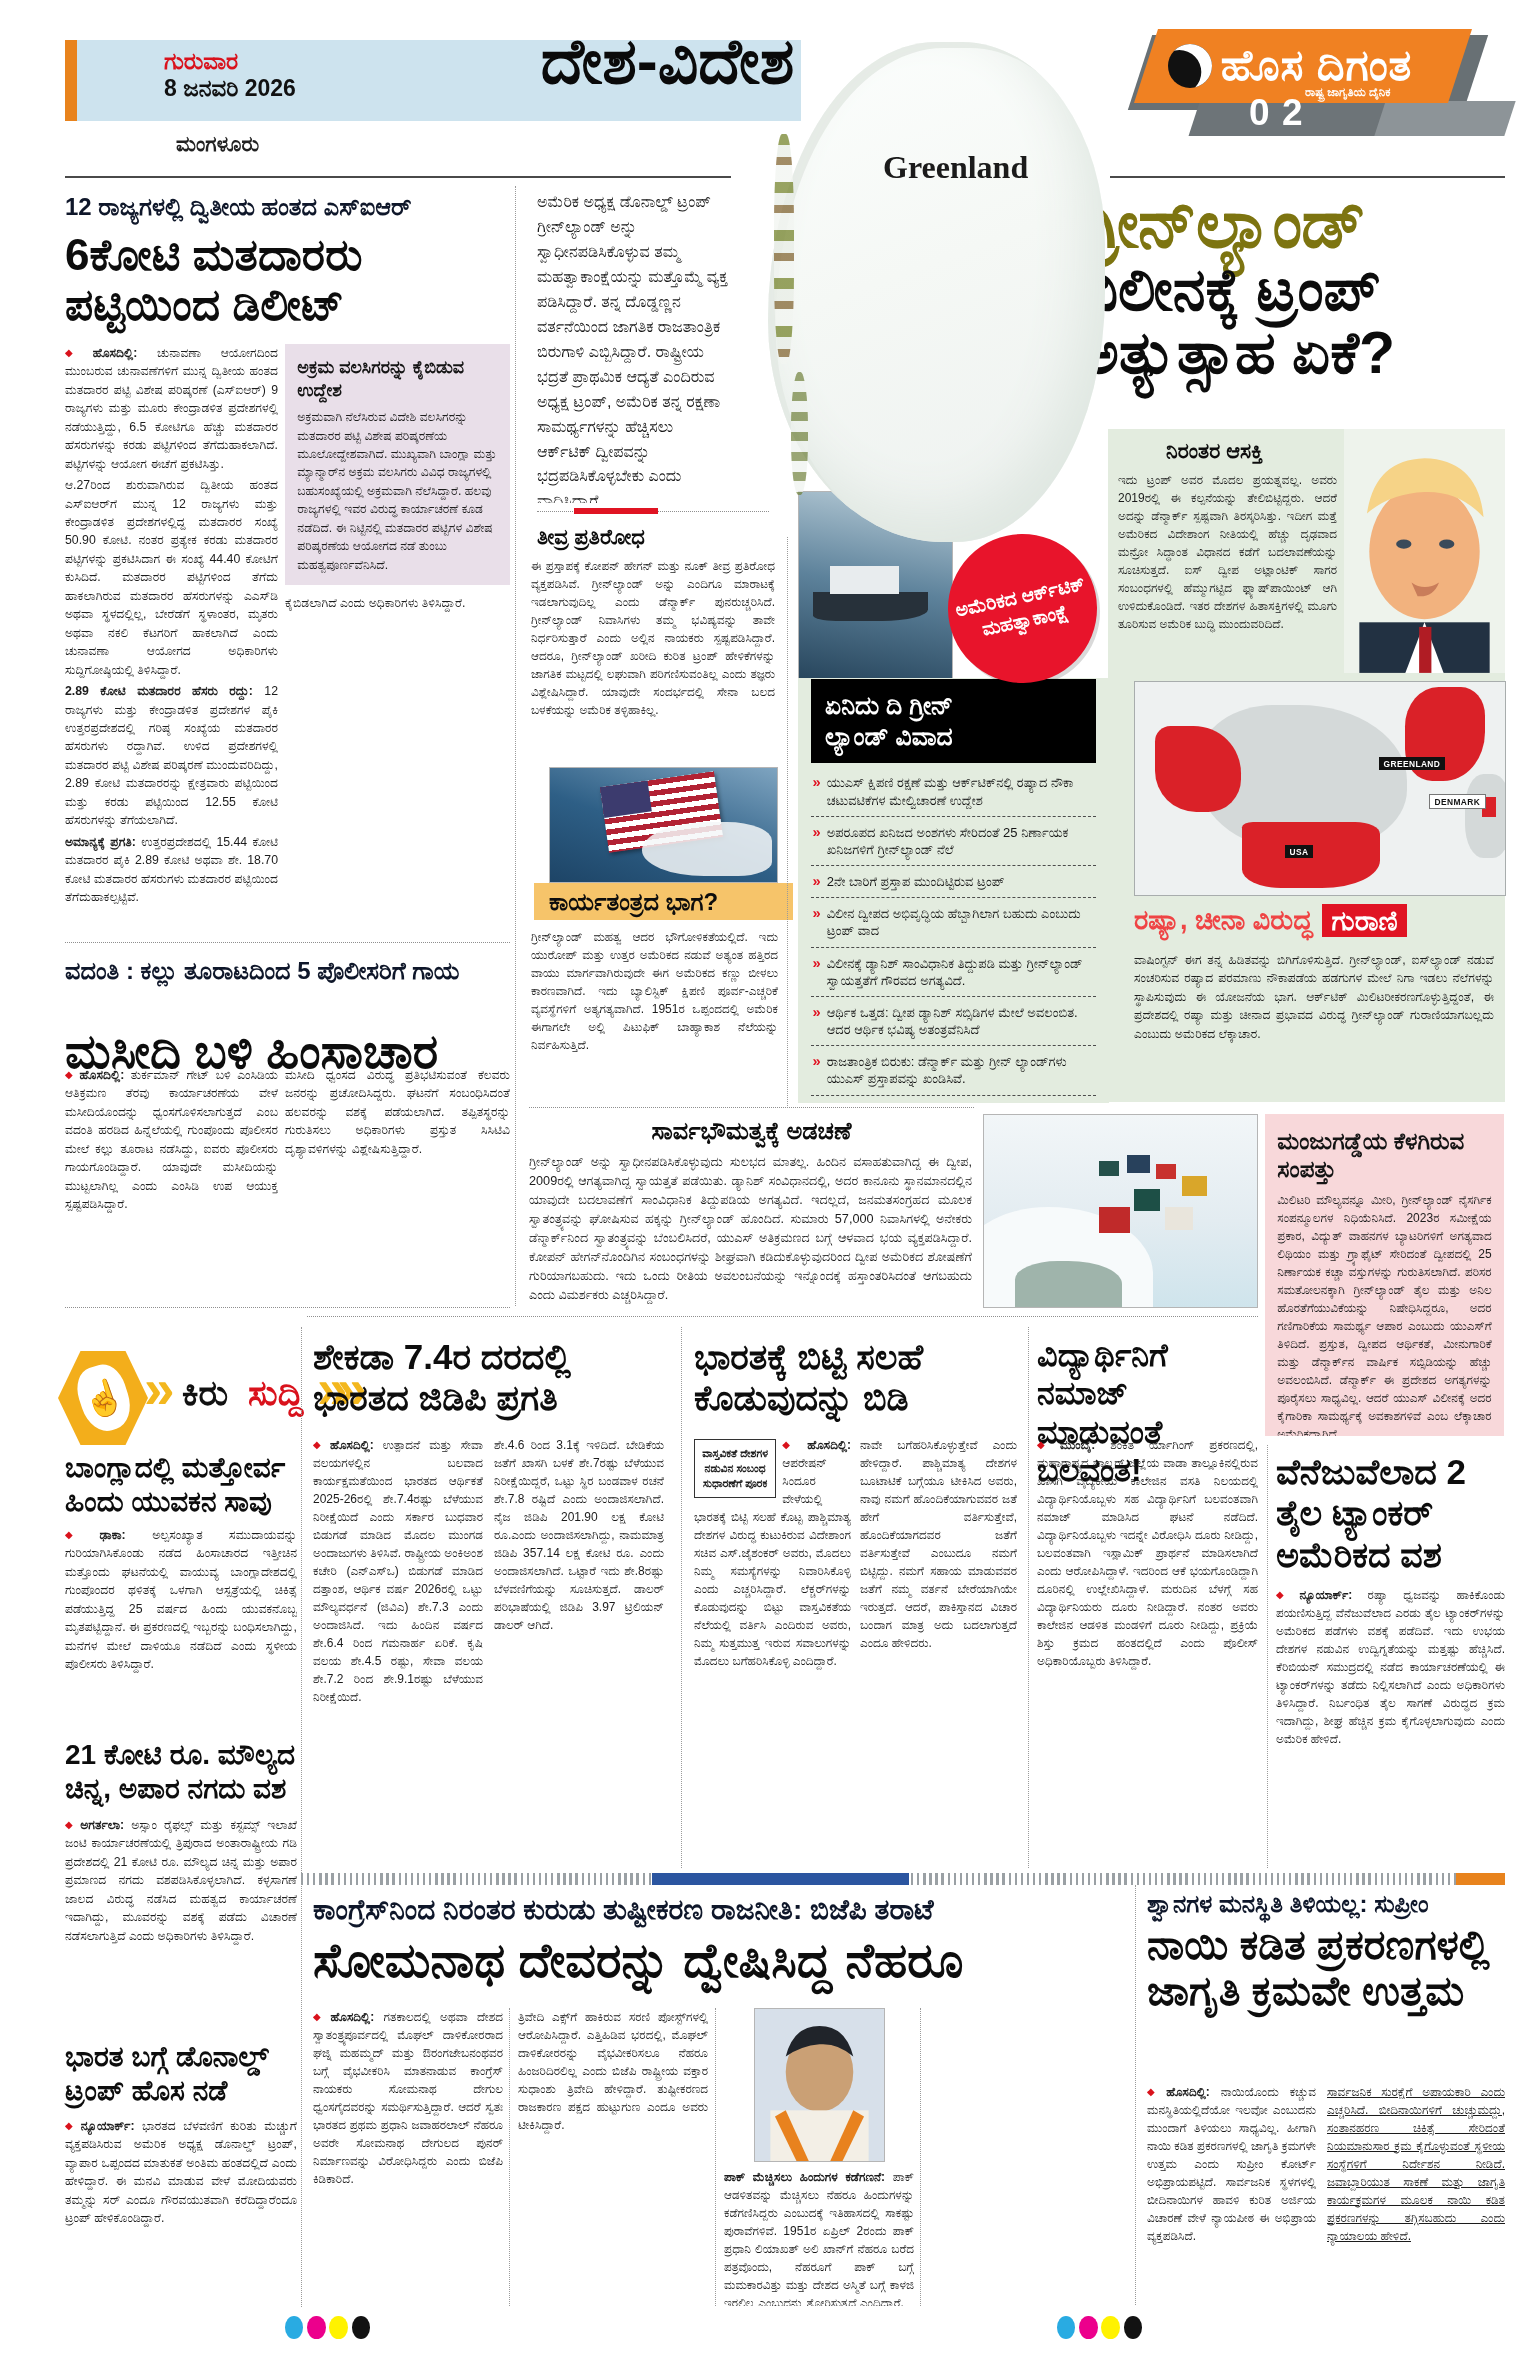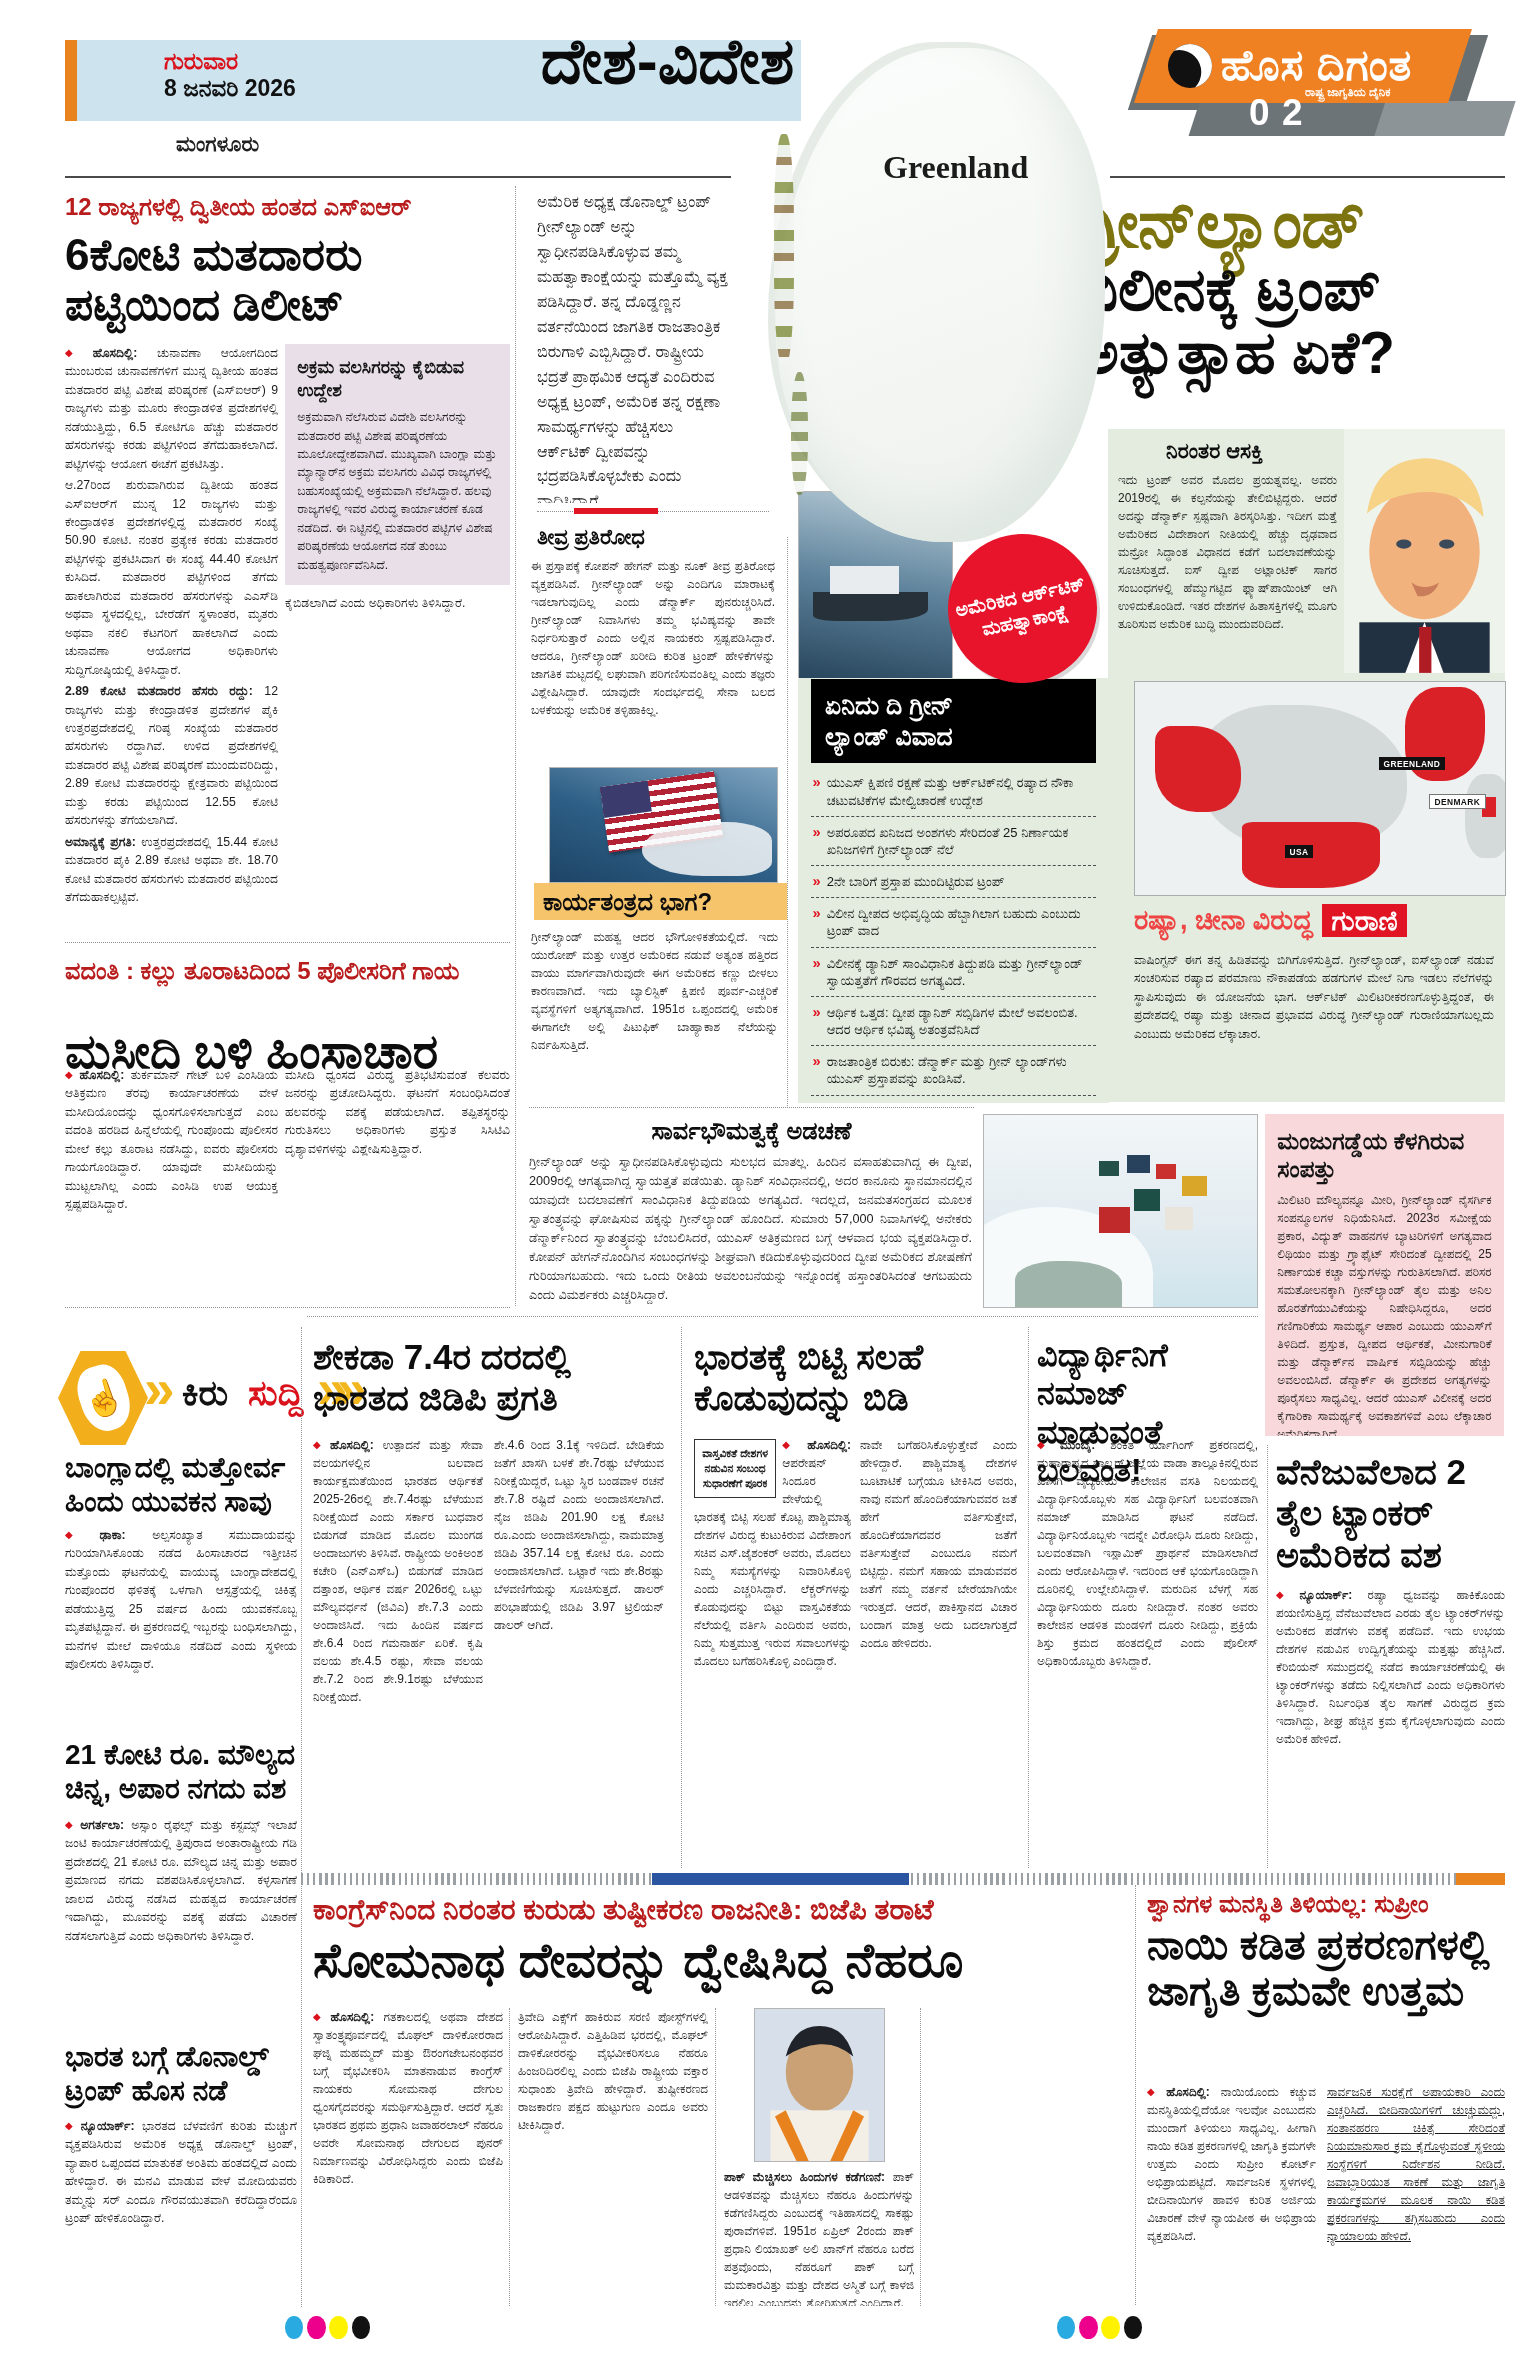--- a/index.html
+++ b/index.html
@@ -3,21 +3,21 @@
 <meta charset="utf-8">
 <style>
   html,body{margin:0;padding:0;background:#e9e9e9;}
   .page{position:relative;width:1540px;height:2377px;background:#ffffff;overflow:hidden;
         font-family:"Liberation Sans",sans-serif;color:#141414;}
   .abs{position:absolute;}
   .bodytx{font-size:12.3px;line-height:1.5;text-align:justify;color:#1c1c1c;overflow:hidden;}
   .bodytx p{margin:0 0 3.1px 0;}
   .dmd{color:#d9121c;font-size:10px;margin-right:3.8px;vertical-align:1.5px;}
   .dl{font-weight:bold;}
-  .kick{font-weight:bold;color:#b91c1c;}
+  .kick{font-weight:bold;color:#0f172a;}
   .hl{font-weight:bold;color:#0d0d0d;}
   .dotv{border-left:1.5px dotted #9a9a9a;width:0;}
   .doth{border-top:1.5px dotted #8f8f8f;height:0;}
   .photo{overflow:hidden;border:0.8px solid #b5b5b5;}
   .chip{position:absolute;font-size:8.4px;font-weight:bold;padding:1.5px 4.6px;letter-spacing:0.4px;}
   .bull{display:flex;align-items:flex-start;padding:7px 1.5px;border-bottom:1.5px dashed #4c4c4c;
         font-size:13px;line-height:1.32;font-weight:500;}
   .bull .bc{color:#e01423;font-weight:bold;margin-right:6.1px;font-size:14.6px;line-height:1.1;}
   .serif{font-family:"Liberation Serif",serif;}
   .cmyk span{display:inline-block;width:18.4px;height:23px;border-radius:50%;margin-right:3.8px;}
@@ -138,21 +138,21 @@
   <div class="abs bodytx" style="left:531px;top:557px;width:244px;height:206px;font-size:12px;">ಈ ಪ್ರಸ್ತಾಪಕ್ಕೆ ಕೋಪನ್ ಹೇಗನ್ ಮತ್ತು ನೂಕ್ ತೀವ್ರ ಪ್ರತಿರೋಧ ವ್ಯಕ್ತಪಡಿಸಿವೆ. ಗ್ರೀನ್‌ಲ್ಯಾಂಡ್ ಅನ್ನು ಎಂದಿಗೂ ಮಾರಾಟಕ್ಕೆ ಇಡಲಾಗುವುದಿಲ್ಲ ಎಂದು ಡೆನ್ಮಾರ್ಕ್ ಪುನರುಚ್ಚರಿಸಿದೆ. ಗ್ರೀನ್‌ಲ್ಯಾಂಡ್ ನಿವಾಸಿಗಳು ತಮ್ಮ ಭವಿಷ್ಯವನ್ನು ತಾವೇ ನಿರ್ಧರಿಸುತ್ತಾರೆ ಎಂದು ಅಲ್ಲಿನ ನಾಯಕರು ಸ್ಪಷ್ಟಪಡಿಸಿದ್ದಾರೆ. ಆದರೂ, ಗ್ರೀನ್‌ಲ್ಯಾಂಡ್ ಖರೀದಿ ಕುರಿತ ಟ್ರಂಪ್ ಹೇಳಿಕೆಗಳನ್ನು ಜಾಗತಿಕ ಮಟ್ಟದಲ್ಲಿ ಲಘುವಾಗಿ ಪರಿಗಣಿಸುವಂತಿಲ್ಲ ಎಂದು ತಜ್ಞರು ವಿಶ್ಲೇಷಿಸಿದ್ದಾರೆ. ಯಾವುದೇ ಸಂದರ್ಭದಲ್ಲಿ ಸೇನಾ ಬಲದ ಬಳಕೆಯನ್ನು ಅಮೆರಿಕ ತಳ್ಳಿಹಾಕಿಲ್ಲ.</div>
 
   <div class="abs photo" style="left:549px;top:767px;width:227px;height:114px;background:linear-gradient(200deg,#7ea4c0 0%,#2e5f86 55%,#1d4466 100%);">
     <div style="position:absolute;left:54px;top:10.7px;width:115px;height:66px;transform:rotate(-8deg);
          background:repeating-linear-gradient(#b22234 0 5.4px,#ffffff 5.4px 10.7px);box-shadow:1.5px 2.3px 4.6px rgba(0,0,0,.4);">
       <div style="position:absolute;left:0;top:0;width:48px;height:31px;background:#3c3b6e;"></div>
     </div>
     <div style="position:absolute;left:92px;top:54px;width:130px;height:54px;background:#f4f7f8;
          border-radius:60% 40% 30% 55%;opacity:.85;"></div>
   </div>
-  <div class="abs" style="left:534px;top:883px;width:244px;height:37px;background:#f6c46a;display:flex;align-items:center;padding-left:9px;">
+  <div class="abs" style="left:534px;top:883px;width:244px;height:37px;background:#f6c46a;display:flex;align-items:center;padding-left:15px;">
     <span style="font-size:24px;font-weight:bold;color:#0d0d0d;">ಕಾರ್ಯತಂತ್ರದ ಭಾಗ?</span>
   </div>
   <div class="abs bodytx" style="left:531px;top:928px;width:247px;height:178px;font-size:12px;">ಗ್ರೀನ್‌ಲ್ಯಾಂಡ್ ಮಹತ್ವ ಆದರ ಭೌಗೋಳಿಕತೆಯಲ್ಲಿದೆ. ಇದು ಯುರೋಪ್ ಮತ್ತು ಉತ್ತರ ಅಮೆರಿಕದ ನಡುವೆ ಅತ್ಯಂತ ಹತ್ತಿರದ ವಾಯು ಮಾರ್ಗವಾಗಿರುವುದೇ ಈಗ ಅಮೆರಿಕದ ಕಣ್ಣು ಬೀಳಲು ಕಾರಣವಾಗಿದೆ. ಇದು ಬ್ಯಾಲಿಸ್ಟಿಕ್ ಕ್ಷಿಪಣಿ ಪೂರ್ವ-ಎಚ್ಚರಿಕೆ ವ್ಯವಸ್ಥೆಗಳಿಗೆ ಅತ್ಯಗತ್ಯವಾಗಿದೆ. 1951ರ ಒಪ್ಪಂದದಲ್ಲಿ ಅಮೆರಿಕ ಈಗಾಗಲೇ ಅಲ್ಲಿ ಪಿಟುಫಿಕ್ ಬಾಹ್ಯಾಕಾಶ ನೆಲೆಯನ್ನು ನಿರ್ವಹಿಸುತ್ತಿದೆ.</div>
 
   <div class="abs dotv" style="left:787px;top:537px;height:569px;"></div>
 
   <div class="abs photo" style="left:798px;top:491px;width:153px;height:188px;background:linear-gradient(190deg,#b9cdd8 0%,#5d829b 50%,#27455c 100%);">
     <div style="position:absolute;left:14px;top:100px;width:115px;height:29px;background:#27313a;border-radius:0 0 40% 20%;"></div>
     <div style="position:absolute;left:31px;top:74px;width:69px;height:28px;background:#e8ecee;"></div>
   </div>

